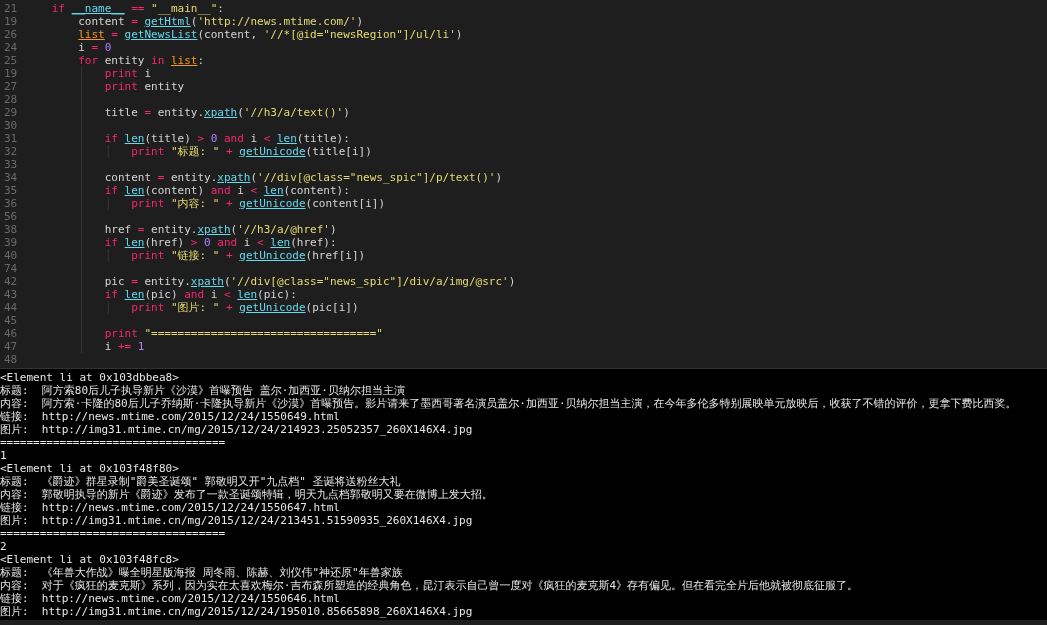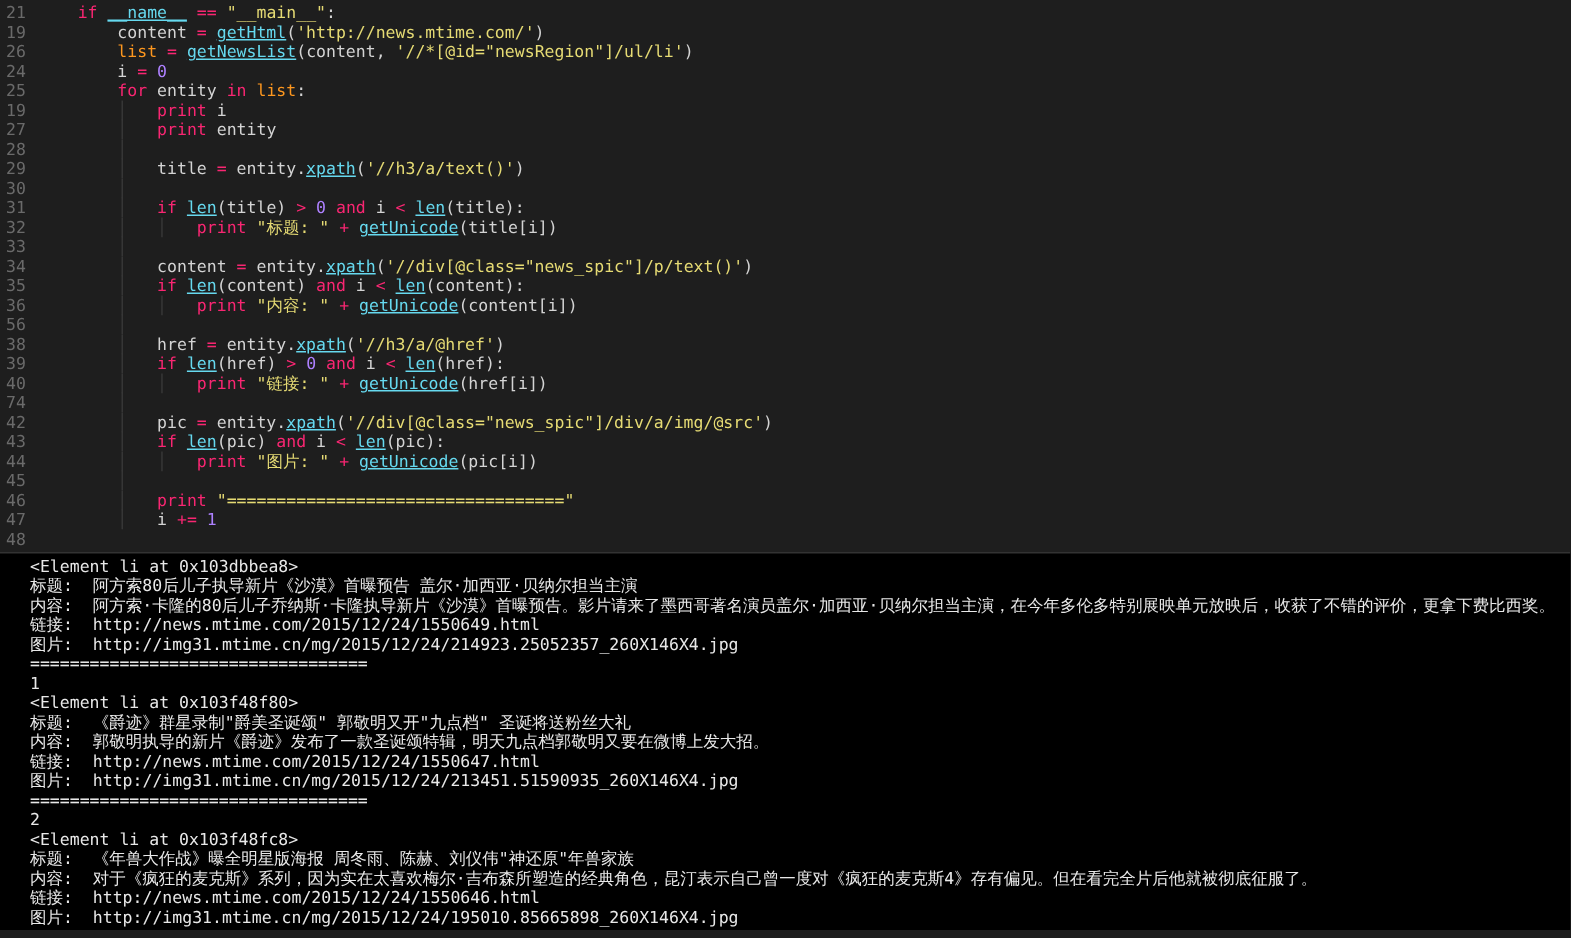--- a/index.html
+++ b/index.html
@@ -30,30 +30,30 @@
     flex: 1;
     padding: 2px 0;
     line-height: 13px;
     font-size: 11px;
     white-space: pre;
   }
   .code-line { height: 13px; }
   .kw { color: #f92672; text-align: right; }
   .fn { color: #66d9ef; text-decoration: underline; }
   .str { color: #e6db74; }
-  .name { color: #fd971f; }
+  .name { color: #fd971f; text-decoration: underline; }
   .num { color: #ae81ff; }
   .op { color: #f92672; }
   .guide { color: #3b3b3b; }
   .terminal {
     background: #000;
     color: #e8e8e8;
     font-size: 11px;
     line-height: 13px;
-    padding: 2px 20px;
+    padding: 2px 0;
     border-top: 1px solid #333;
     white-space: pre;
     font-family: 'Menlo', 'Monaco', monospace;
   }
 </style>
 </head>
 <body>
 
 <div class="editor">
   <div class="gutter" id="gutter">

